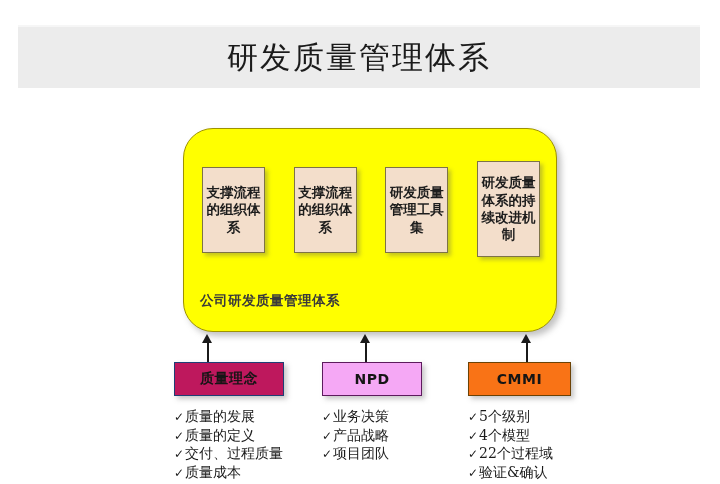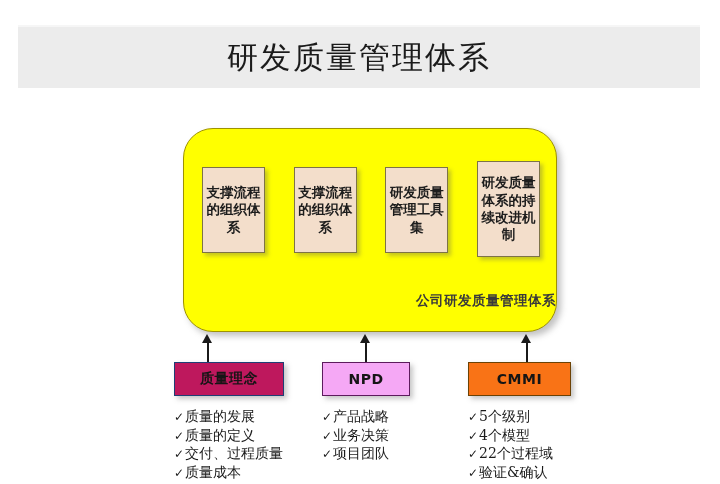--- a/index.html
+++ b/index.html
@@ -78,24 +78,24 @@
   .pillar-label {
     font-family: "DejaVu Serif", "Liberation Serif", serif;
     font-weight: bold;
     font-size: 13.5px;
     line-height: 1.28;
     color: #1d1d1d;
     text-align: center;
   }
   #container-caption {
     position: absolute;
-    left: 0;
+    left: 16px;
     right: 0;
     bottom: 21px;
-    text-align: right;
+    text-align: left;
     font-family: "DejaVu Sans", "Liberation Sans", sans-serif;
     font-weight: bold;
     font-size: 13.5px;
     color: #3a3a3a;
     letter-spacing: 0.5px;
   }
 
   
   .connector {
     position: absolute;
@@ -142,21 +142,21 @@
     box-shadow: 3px 3px 5px rgba(130,130,130,0.45);
   }
   .chip-label {
     font-family: "DejaVu Sans", "Liberation Sans", sans-serif;
     font-weight: bold;
     font-size: 14px;
     color: #151515;
     letter-spacing: 0.5px;
   }
   #chip-quality { width: 110px; background: #be185d; border: 1.5px solid #1f3f75; }
-  #chip-npd     { width: 88px; background: #f5a8f5; border: 1.5px solid #5d1b5d; }
+  #chip-npd     { width: 100px; background: #f5a8f5; border: 1.5px solid #5d1b5d; }
   #chip-cmmi    { width: 103px; background: #f97316; border: 1.5px solid #6b4205; }
 
   .bullet-list {
     margin: 11px 0 0 0;
     padding: 0;
     list-style: none;
   }
   .bullet-list li {
     font-family: "DejaVu Serif", "Liberation Serif", serif;
     font-size: 14px;
@@ -220,22 +220,22 @@
     <li><span class="check">✓</span><span>交付、过程质量</span></li>
     <li><span class="check">✓</span><span>质量成本</span></li>
   </ul>
 </div>
 
 <div class="column" id="column-npd">
   <div class="chip" id="chip-npd">
     <span class="chip-label">NPD</span>
   </div>
   <ul class="bullet-list">
+    <li><span class="check">✓</span><span>业务决策</span></li>
     <li><span class="check">✓</span><span>产品战略</span></li>
-    <li><span class="check">✓</span><span>业务决策</span></li>
     <li><span class="check">✓</span><span>项目团队</span></li>
   </ul>
 </div>
 
 <div class="column" id="column-cmmi">
   <div class="chip" id="chip-cmmi">
     <span class="chip-label">CMMI</span>
   </div>
   <ul class="bullet-list">
     <li><span class="check">✓</span><span>5个级别</span></li>

